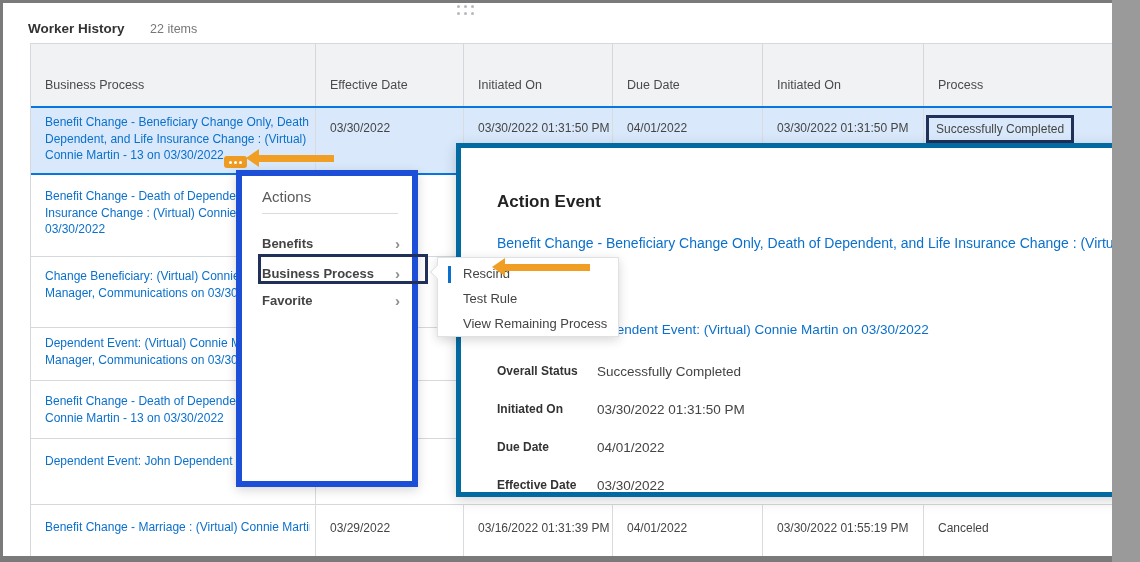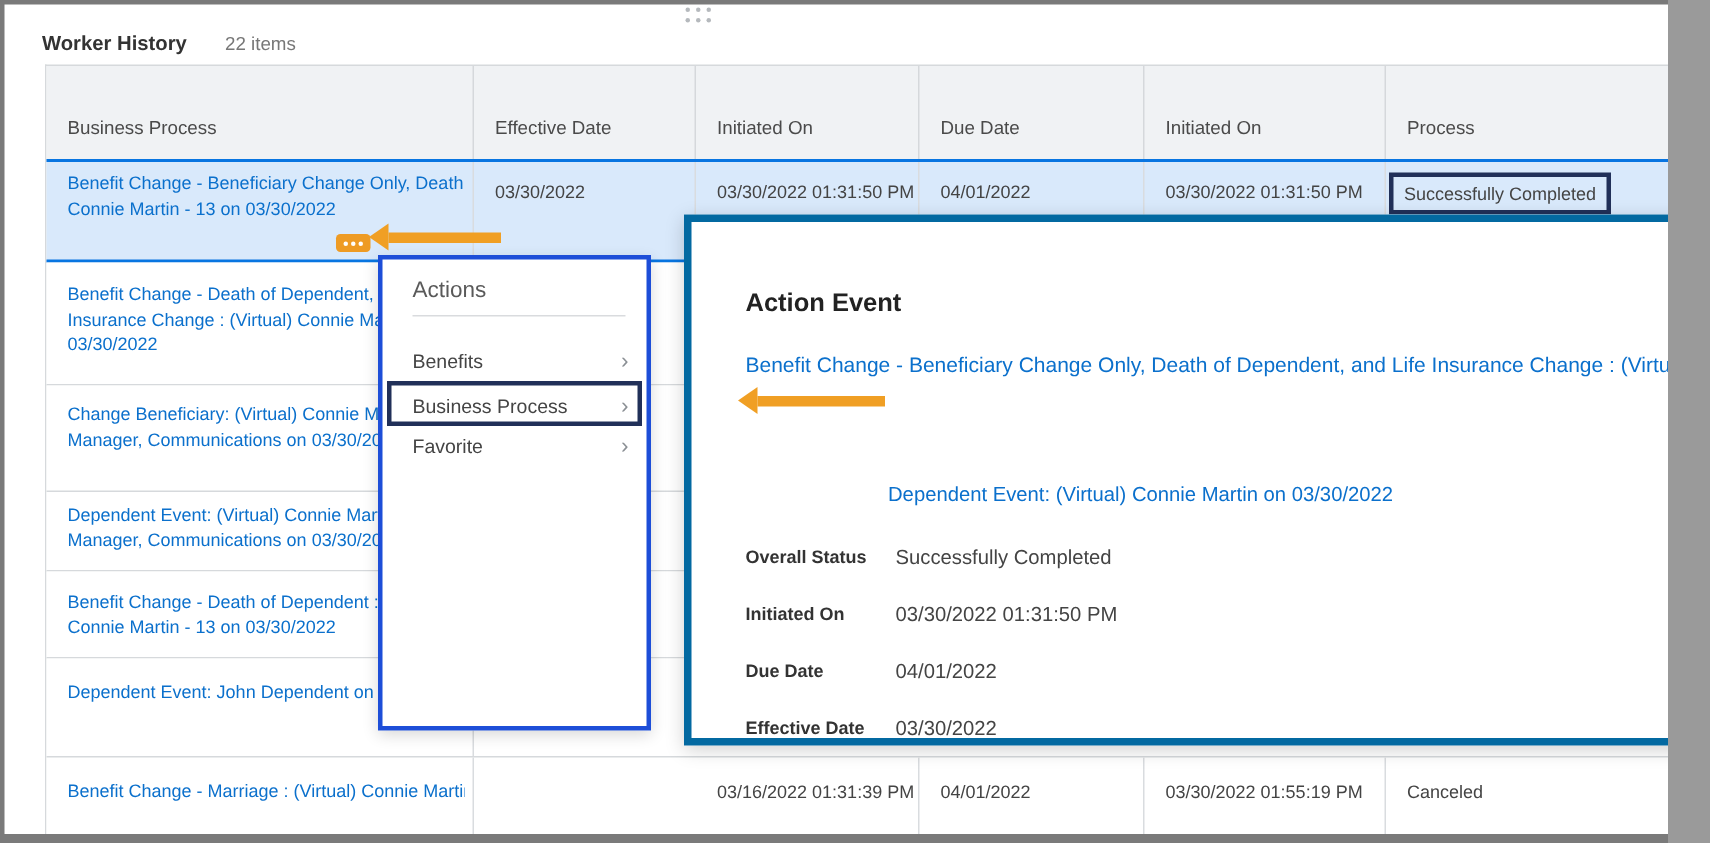--- a/index.html
+++ b/index.html
@@ -49,24 +49,24 @@
   .drag-dots { position:absolute; left:457px; top:5px; display:grid; grid-template-columns:repeat(3,3px); grid-template-rows:repeat(2,3px); gap:4px; cursor:grab; }
   .drag-dots i { width:3px; height:3px; border-radius:50%; background:#b5b9bd; }
   .panel-title { position:absolute; left:36px; top:44px; font-size:17px; font-weight:bold; color:#222; }
   .event-link { position:absolute; left:36px; top:87px; font-size:14px; color:#0b70cc; white-space:nowrap; cursor:pointer; }
   .for-link { position:absolute; left:131px; top:174px; font-size:13.5px; color:#0b70cc; white-space:nowrap; cursor:pointer; }
   .field-label { position:absolute; left:36px; font-size:12px; font-weight:bold; color:#333; white-space:nowrap; }
   .field-value { position:absolute; left:136px; font-size:13.5px; color:#444; white-space:nowrap; }
   .f0 { top:216px; } .f1 { top:254px; } .f2 { top:292px; } .f3 { top:330px; }
 
   
-  .menu { position:absolute; left:252px; top:170px; width:182px; height:317px; background:#fff; border:3px solid #1d4ed8; box-shadow:0 3px 10px rgba(0,0,0,.16); z-index:6; }
+  .menu { position:absolute; left:236px; top:170px; width:182px; height:317px; background:#fff; border:6px solid #1d4ed8; box-shadow:0 3px 10px rgba(0,0,0,.16); z-index:6; }
   .menu-title { position:absolute; left:20px; top:12px; font-size:15px; color:#5a5a5a; }
   .menu-divider { position:absolute; left:20px; top:37px; right:14px; height:1px; background:#d9dbde; }
-  .menu-item { position:absolute; left:20px; right:12px; height:20px; line-height:20px; display:flex; justify-content:space-between; align-items:flex-start; font-size:13px; color:#444; cursor:pointer; }
+  .menu-item { position:absolute; left:20px; right:12px; height:20px; line-height:20px; display:flex; justify-content:space-between; align-items:flex-start; font-size:13px; color:#444; cursor:pointer;font-weight:bold; }
   .mi0 { top:58px; } .mi1 { top:88px; } .mi2 { top:115px; }
   .chev { font-size:15px; color:#8a8f94; line-height:20px; }
 
   
   .submenu { position:absolute; left:437px; top:257px; width:182px; height:80px; background:#fff; border:1px solid #dfe2e5; box-shadow:0 3px 10px rgba(0,0,0,.16); z-index:7; }
   .submenu .notch { position:absolute; left:-6px; top:9px; width:10px; height:10px; background:#fff; border-left:1px solid #dfe2e5; border-bottom:1px solid #dfe2e5; transform:rotate(45deg); }
   .sub-item { position:absolute; left:0; right:0; height:22px; line-height:22px; padding-left:25px; font-size:13px; color:#444; cursor:pointer; }
   .si0 { top:5px; } .si1 { top:30px; } .si2 { top:55px; }
   .sub-item.selected::before { content:""; position:absolute; left:10px; top:3px; width:3px; height:17px; background:#0b70cc; }
 
@@ -93,20 +93,21 @@
       <div class="th c3">Initiated On</div>
       <div class="th c4">Due Date</div>
       <div class="th c5">Initiated On</div>
       <div class="th c6">Process</div>
     </div>
 
     <div class="row r1">
       <div class="cell c1">
         <a class="lnk">
           <span class="ln">Benefit Change - Beneficiary Change Only, Death of</span>
+          <span class="ln">Dependent, and Life Insurance Change : (Virtual)</span>
           <span class="ln">Connie Martin - 13 on 03/30/2022</span>
         </a>
       </div>
       <div class="cell c2">
           <span class="val">03/30/2022</span>
         </div>
       <div class="cell c3">
           <span class="val">03/30/2022 01:31:50 PM</span>
         </div>
       <div class="cell c4">
@@ -164,20 +165,23 @@
         </a>
       </div>
     </div>
 
     <div class="row r7">
       <div class="cell c1">
         <a class="lnk">
           <span class="ln">Benefit Change - Marriage : (Virtual) Connie Martin</span>
         </a>
       </div>
+      <div class="cell c2">
+          <span class="val">03/29/2022</span>
+        </div>
       <div class="cell c3">
           <span class="val">03/16/2022 01:31:39 PM</span>
         </div>
       <div class="cell c4">
           <span class="val">04/01/2022</span>
         </div>
       <div class="cell c5">
           <span class="val">03/30/2022 01:55:19 PM</span>
         </div>
       <div class="cell c6">
@@ -224,20 +228,26 @@
     <div class="menu-item mi1">
       <span>Business Process</span>
       <span class="chev">›</span>
     </div>
     <div class="menu-item mi2">
       <span>Favorite</span>
       <span class="chev">›</span>
     </div>
   </div>
 
+  <div class="submenu">
+    <div class="notch"></div>
+    <div class="sub-item si0 selected">Rescind</div>
+    <div class="sub-item si1">Test Rule</div>
+    <div class="sub-item si2">View Remaining Process</div>
+  </div>
 
   <div class="anno-box-bp"></div>
   <div class="arrow arrow1">
       <span class="head"></span>
       <span class="bar"></span>
     </div>
   <div class="arrow arrow2">
       <span class="head"></span>
       <span class="bar"></span>
     </div>

